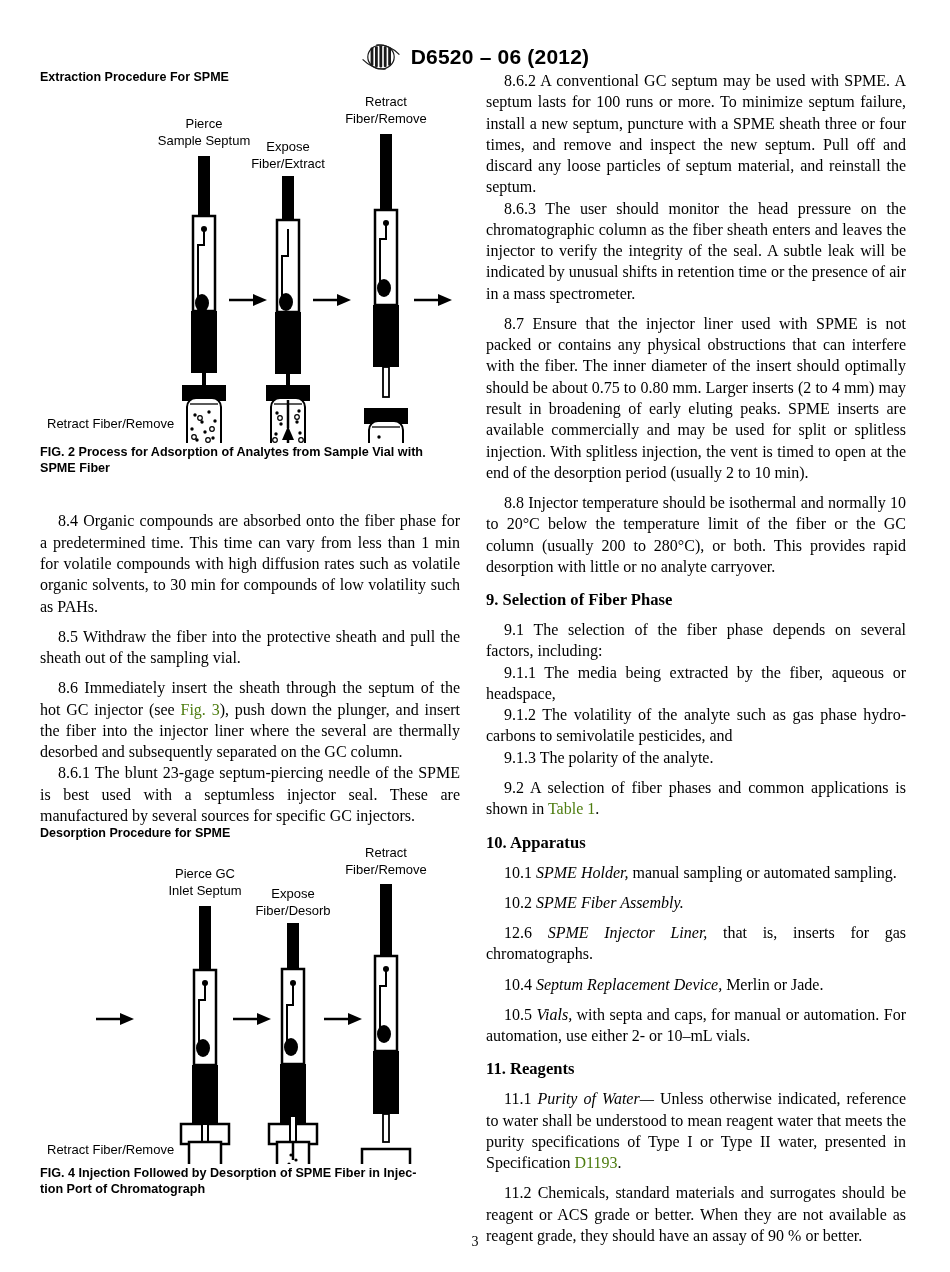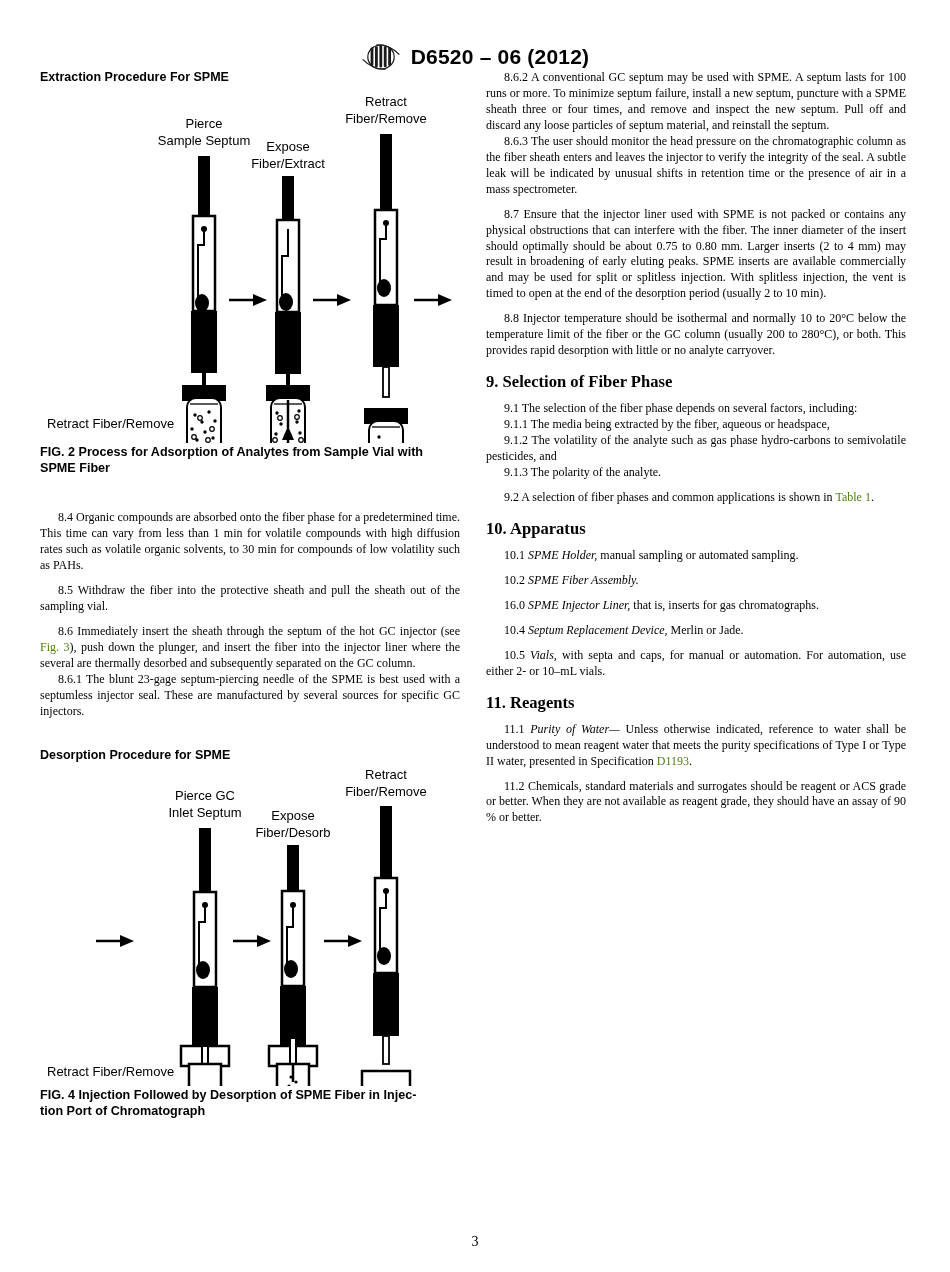--- a/index.html
+++ b/index.html
@@ -31,21 +31,21 @@
   .columns {
     display:flex;
     gap:26px;
     padding:0 40px;
     align-items:flex-start;
   }
   .col { width:420px; }
 
   p.para {
     margin:0 0 0 0;
-    font-size:12px;
+    font-size:16px;
     line-height:1.33;
     text-align:justify;
     text-indent:18px;
     hyphens:none;
   }
   p.gap { margin-top:9px; }
   p.nogap { margin-top:0px; }
   .sec-head {
     font-family:"Liberation Serif", serif;
     font-weight:bold;
@@ -265,21 +265,21 @@
           <span>FIG. 2 Process for Adsorption of Analytes from Sample Vial with</span><br>
           <span>SPME Fiber</span>
         </div>
       </div>
 
       <p class="para" style="margin-top:34px;">8.4  Organic compounds are absorbed onto the fiber phase for a predetermined time. This time can vary from less than 1 min for volatile compounds with high diffusion rates such as volatile organic solvents, to 30 min for compounds of low volatility such as PAHs.</p>
       <p class="para gap">8.5  Withdraw the fiber into the protective sheath and pull the sheath out of the sampling vial.</p>
       <p class="para gap"><span>8.6  Immediately insert the sheath through the septum of the hot GC injector (see </span><span class="xref">Fig. 3</span><span>), push down the plunger, and insert the fiber into the injector liner where the several are thermally desorbed and subsequently separated on the GC column.</span></p>
       <p class="para nogap">8.6.1 The blunt 23-gage septum-piercing needle of the SPME is best used with a septumless injector seal. These are manufactured by several sources for specific GC injectors.</p>
 
-      <div class="figure" style="margin-top:28px;">
+      <div class="figure" style="">
         <div class="fig-title">Desorption Procedure for SPME</div>
 
         <svg class="fig-svg" width="418" height="320" viewBox="0 0 418 320">
           <g stroke="#000" fill="none" stroke-width="2">
 
             <text x="164" y="34" font-family="Liberation Sans, sans-serif" font-size="13" fill="#000" stroke="none" text-anchor="middle">Pierce GC</text>
             <text x="164" y="51" font-family="Liberation Sans, sans-serif" font-size="13" fill="#000" stroke="none" text-anchor="middle">Inlet Septum</text>
             <text x="252" y="54" font-family="Liberation Sans, sans-serif" font-size="13" fill="#000" stroke="none" text-anchor="middle">Expose</text>
             <text x="252" y="71" font-family="Liberation Sans, sans-serif" font-size="13" fill="#000" stroke="none" text-anchor="middle">Fiber/Desorb</text>
             <text x="345" y="13" font-family="Liberation Sans, sans-serif" font-size="13" fill="#000" stroke="none" text-anchor="middle">Retract</text>
@@ -377,21 +377,21 @@
       <p class="para gap">9.1  The selection of the fiber phase depends on several factors, including:</p>
       <p class="para nogap">9.1.1  The media being extracted by the fiber, aqueous or headspace,</p>
       <p class="para nogap">9.1.2  The volatility of the analyte such as gas phase hydro-carbons to semivolatile pesticides, and</p>
       <p class="para nogap">9.1.3  The polarity of the analyte.</p>
       <p class="para gap"><span>9.2  A selection of fiber phases and common applications is shown in </span><span class="xref">Table 1</span><span>.</span></p>
 
       <p class="sec-head">10.  Apparatus</p>
 
       <p class="para gap"><span>10.1 </span><span class="ital">SPME Holder,</span><span> manual sampling or automated sampling.</span></p>
       <p class="para gap"><span>10.2 </span><span class="ital">SPME Fiber Assembly.</span></p>
-      <p class="para gap"><span>16.0 </span><span class="ital">SPME Injector Liner,</span><span> that is, inserts for gas chromatographs.</span></p>
+      <p class="para gap"><span>12.6 </span><span class="ital">SPME Injector Liner,</span><span> that is, inserts for gas chromatographs.</span></p>
       <p class="para gap"><span>10.4 </span><span class="ital">Septum Replacement Device,</span><span> Merlin or Jade.</span></p>
       <p class="para gap"><span>10.5 </span><span class="ital">Vials,</span><span> with septa and caps, for manual or automation. For automation, use either 2- or 10–mL vials.</span></p>
 
       <p class="sec-head">11.  Reagents</p>
 
       <p class="para gap"><span>11.1 </span><span class="ital">Purity of Water—</span><span> Unless otherwise indicated, reference to water shall be understood to mean reagent water that meets the purity specifications of Type I or Type II water, presented in Specification </span><span class="xref">D1193</span><span>.</span></p>
       <p class="para gap">11.2  Chemicals, standard materials and surrogates should be reagent or ACS grade or better. When they are not available as reagent grade, they should have an assay of 90 % or better.</p>
 
     </div>
 

